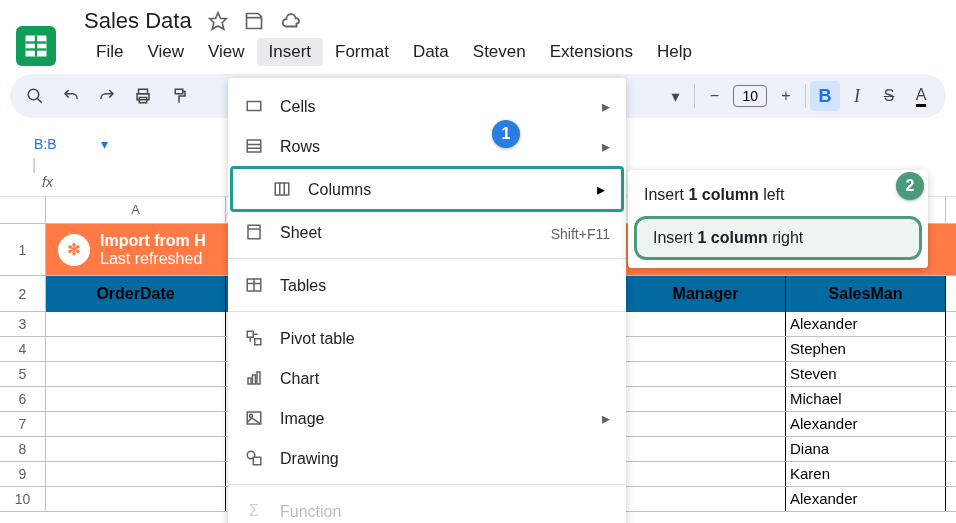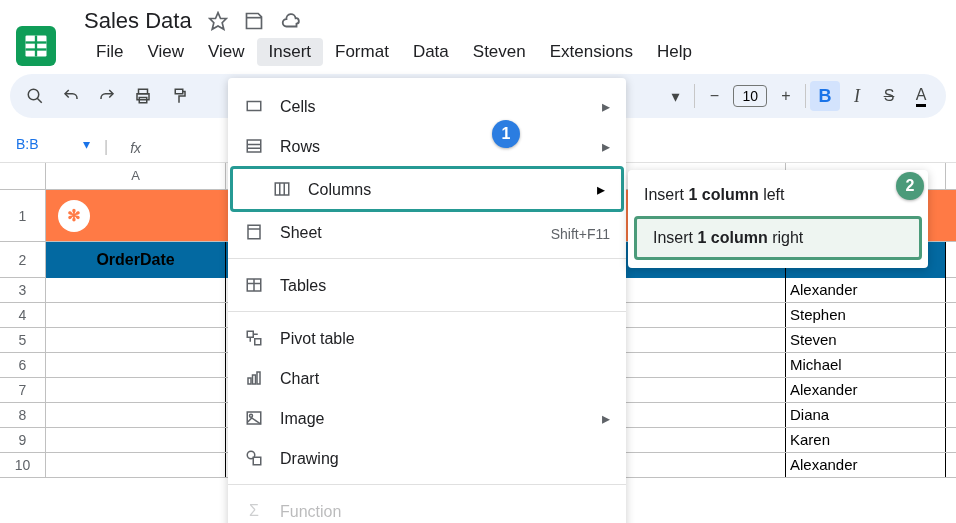--- a/index.html
+++ b/index.html
@@ -17,21 +17,21 @@
 .menu-item.active { background: #e8eaed; }
 
 .toolbar { display: flex; align-items: center; padding: 6px 10px; background: #edf2fa; border-radius: 24px; margin: 0 10px; gap: 6px; height: 44px; }
 .tb-btn { width: 30px; height: 30px; display: flex; align-items: center; justify-content: center; color: #444746; border-radius: 4px; }
 .tb-sep { width: 1px; height: 24px; background: #c7c7c7; margin: 0 2px; }
 .font-size { display: flex; align-items: center; gap: 4px; }
 .font-size-val { border: 1px solid #747775; border-radius: 4px; padding: 2px 8px; font-size: 14px; min-width: 30px; text-align: center; }
 .bold-b { font-weight: bold; font-size: 18px; color: #1a73e8; background: #d3e3fd; border-radius: 4px; }
 .italic-i { font-style: italic; font-size: 18px; font-family: serif; }
 
-.name-box-row { display: flex; align-items: flex-end; padding: 6px 8px; border-bottom: 1px solid #e0e0e0; margin-top: 8px; }
+.name-box-row { display: flex; align-items: flex-start; padding: 6px 26px; border-bottom: 1px solid #e0e0e0; margin-top: 8px; flex-direction: column; }
 .name-box { width: 90px; padding: 4px 8px; font-size: 14px; color: #1a73e8; display: flex; align-items: center; justify-content: space-between; }
 .fx-label { font-style: italic; color: #5f6368; margin-left: 16px; font-size: 14px; }
 
 .sheet { position: relative; }
 .col-headers { display: flex; border-bottom: 1px solid #c0c0c0; }
 .corner { width: 46px; height: 26px; background: #fff; border-right: 1px solid #c0c0c0; }
 .col-h { height: 26px; background: #fff; border-right: 1px solid #c0c0c0; text-align: center; font-size: 13px; color: #5f6368; line-height: 26px; }
 .col-A { width: 180px; }
 .col-S { width: 400px; }
 .col-C { width: 160px; }
@@ -55,21 +55,21 @@
 .dd-arrow { margin-left: auto; color: #5f6368; }
 .dd-shortcut { margin-left: auto; color: #5f6368; font-size: 14px; }
 .dd-sep { height: 1px; background: #e0e0e0; margin: 6px 0; }
 
 .badge { position: absolute; width: 28px; height: 28px; border-radius: 50%; color: #fff; font-weight: bold; display: flex; align-items: center; justify-content: center; font-size: 16px; box-shadow: 0 1px 3px rgba(0,0,0,0.3); }
 .badge-1 { background: #2b7de1; left: 492px; top: 120px; z-index: 20; }
 .badge-2 { background: #4b9b7a; left: 896px; top: 172px; z-index: 20; }
 
 .submenu { position: absolute; left: 628px; top: 170px; width: 300px; background: #fff; box-shadow: 0 2px 10px rgba(0,0,0,0.2); border-radius: 4px; padding: 6px 0; z-index: 15; }
 .sm-item { padding: 10px 16px; font-size: 16px; color: #202124; }
-.sm-item.highlighted { border: 3px solid #4b9b7a; border-radius: 4px; margin: 2px 6px; background: #eef5f1; }
+.sm-item.highlighted { border: 3px solid #4b9b7a; border-radius: 12px; margin: 2px 6px; background: #eef5f1; }
 .sm-item strong { font-weight: bold; }
 
 .toolbar-right { margin-left: auto; display: flex; align-items: center; gap: 2px; }
 </style>
 </head>
 <body>
 
 <div class="title-bar">
   <div class="logo">
     <svg viewBox="0 0 24 24" fill="#fff">
@@ -183,20 +183,24 @@
     <div class="col-h col-A">A</div>
     <div class="col-h col-S"></div>
     <div class="col-h col-C"></div>
     <div class="col-h col-D"></div>
   </div>
 
   <div class="row row-1">
     <div class="row-h">1</div>
     <div class="cell-merged">
       <div class="hubspot-icon">✻</div>
+      <div>
+        <div style="font-weight:bold">Import from H</div>
+        <div>Last refreshed</div>
+      </div>
     </div>
   </div>
 
   <div class="row row-2">
     <div class="row-h">2</div>
     <div class="cell col-A">OrderDate</div>
     <div class="cell col-S"></div>
     <div class="cell col-C">Manager</div>
     <div class="cell col-D">SalesMan</div>
   </div>

